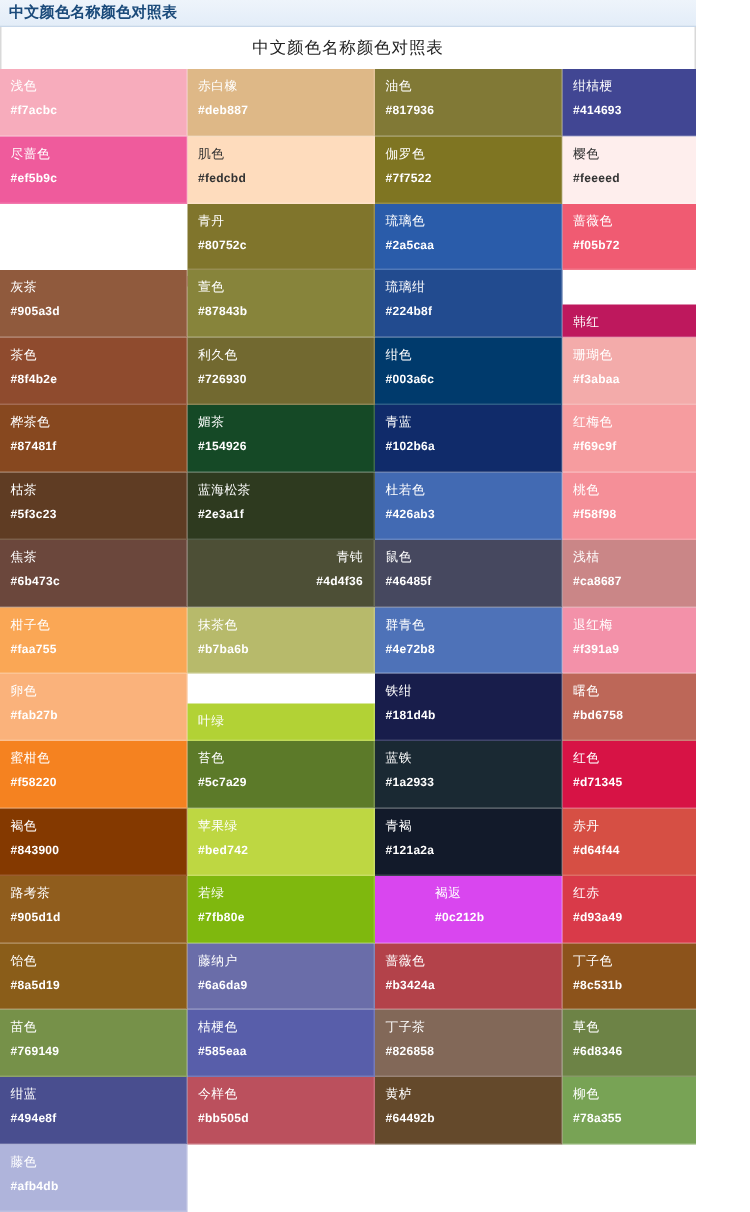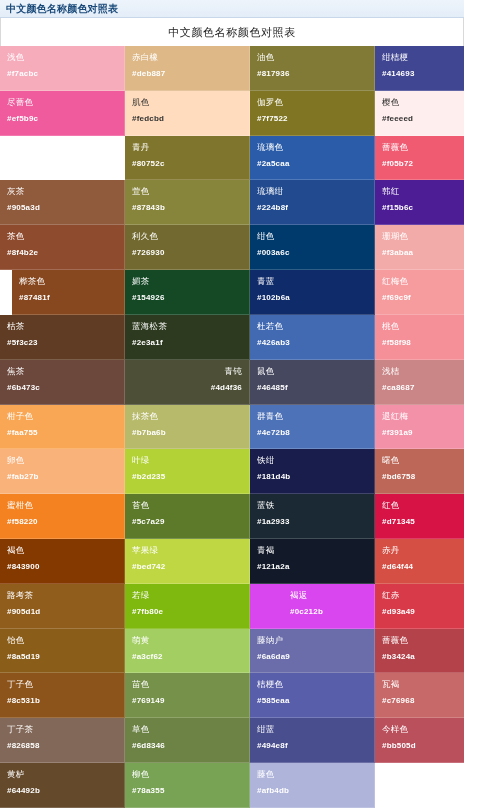--- a/index.html
+++ b/index.html
@@ -153,41 +153,41 @@
         <span class="chex">#905a3d</span>
       </div>
       <div class="cell lt" style="background: rgb(135, 132, 59);">
         <span class="cname">萱色</span>
         <span class="chex">#87843b</span>
       </div>
       <div class="cell lt" style="background: rgb(34, 75, 143);">
         <span class="cname">琉璃绀</span>
         <span class="chex">#224b8f</span>
       </div>
-      <div class="cell lt" style="background: #4c1d95;">
+      <div class="cell lt" style="background: #be185d; margin-top: 23px;">
         <span class="cname">韩红</span>
         <span class="chex">#f15b6c</span>
       </div>
       <div class="cell lt" style="background: rgb(143, 75, 46);">
         <span class="cname">茶色</span>
         <span class="chex">#8f4b2e</span>
       </div>
       <div class="cell lt" style="background: rgb(114, 105, 48);">
         <span class="cname">利久色</span>
         <span class="chex">#726930</span>
       </div>
       <div class="cell lt" style="background: rgb(0, 58, 108);">
         <span class="cname">绀色</span>
         <span class="chex">#003a6c</span>
       </div>
       <div class="cell lt" style="background: rgb(243, 171, 170);">
         <span class="cname">珊瑚色</span>
         <span class="chex">#f3abaa</span>
       </div>
-      <div class="cell lt" style="background: rgb(135, 72, 31); margin-left: 12px;">
+      <div class="cell lt" style="background: rgb(135, 72, 31);">
         <span class="cname">桦茶色</span>
         <span class="chex">#87481f</span>
       </div>
       <div class="cell lt" style="background: rgb(21, 73, 38);">
         <span class="cname">媚茶</span>
         <span class="chex">#154926</span>
       </div>
       <div class="cell lt" style="background: rgb(16, 43, 106);">
         <span class="cname">青蓝</span>
         <span class="chex">#102b6a</span>
@@ -241,21 +241,21 @@
         <span class="chex">#4e72b8</span>
       </div>
       <div class="cell lt" style="background: rgb(243, 145, 169);">
         <span class="cname">退红梅</span>
         <span class="chex">#f391a9</span>
       </div>
       <div class="cell lt" style="background: rgb(250, 178, 123);">
         <span class="cname">卵色</span>
         <span class="chex">#fab27b</span>
       </div>
-      <div class="cell lt" style="background: rgb(178, 210, 53);">
+      <div class="cell lt" style="background: rgb(178, 210, 53); margin-top: 20px;">
         <span class="cname">叶绿</span>
         <span class="chex">#b2d235</span>
       </div>
       <div class="cell lt" style="background: rgb(24, 29, 75);">
         <span class="cname">铁绀</span>
         <span class="chex">#181d4b</span>
       </div>
       <div class="cell lt" style="background: rgb(189, 103, 88);">
         <span class="cname">曙色</span>
         <span class="chex">#bd6758</span>
@@ -305,48 +305,40 @@
         <span class="chex">#0c212b</span>
       </div>
       <div class="cell lt" style="background: rgb(217, 58, 73);">
         <span class="cname">红赤</span>
         <span class="chex">#d93a49</span>
       </div>
       <div class="cell lt" style="background: rgb(138, 93, 25);">
         <span class="cname">饴色</span>
         <span class="chex">#8a5d19</span>
       </div>
-      <div class="cell lt" style="background: rgb(163, 207, 98);">
-        <span class="cname">萌黄</span>
-        <span class="chex">#a3cf62</span>
-      </div>
       <div class="cell lt" style="background: rgb(106, 109, 169);">
         <span class="cname">藤纳户</span>
         <span class="chex">#6a6da9</span>
       </div>
       <div class="cell lt" style="background: rgb(179, 66, 74);">
         <span class="cname">蔷薇色</span>
         <span class="chex">#b3424a</span>
       </div>
       <div class="cell lt" style="background: rgb(140, 83, 27);">
         <span class="cname">丁子色</span>
         <span class="chex">#8c531b</span>
       </div>
       <div class="cell lt" style="background: rgb(118, 145, 73);">
         <span class="cname">苗色</span>
         <span class="chex">#769149</span>
       </div>
       <div class="cell lt" style="background: rgb(88, 94, 170);">
         <span class="cname">桔梗色</span>
         <span class="chex">#585eaa</span>
       </div>
-      <div class="cell lt" style="background: rgb(199, 105, 104);">
-        <span class="cname">瓦褐</span>
-        <span class="chex">#c76968</span>
-      </div>
       <div class="cell lt" style="background: rgb(130, 104, 88);">
         <span class="cname">丁子茶</span>
         <span class="chex">#826858</span>
       </div>
       <div class="cell lt" style="background: rgb(109, 131, 70);">
         <span class="cname">草色</span>
         <span class="chex">#6d8346</span>
       </div>
       <div class="cell lt" style="background: rgb(73, 78, 143);">
         <span class="cname">绀蓝</span>

